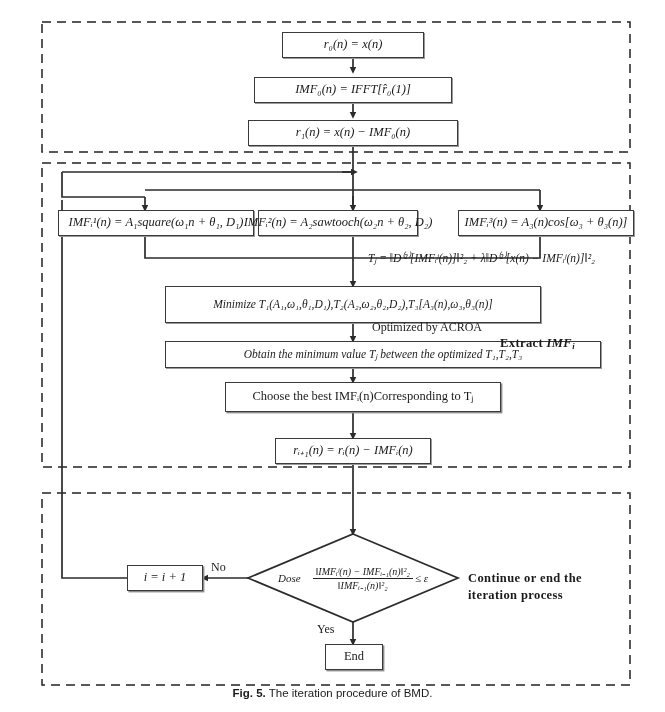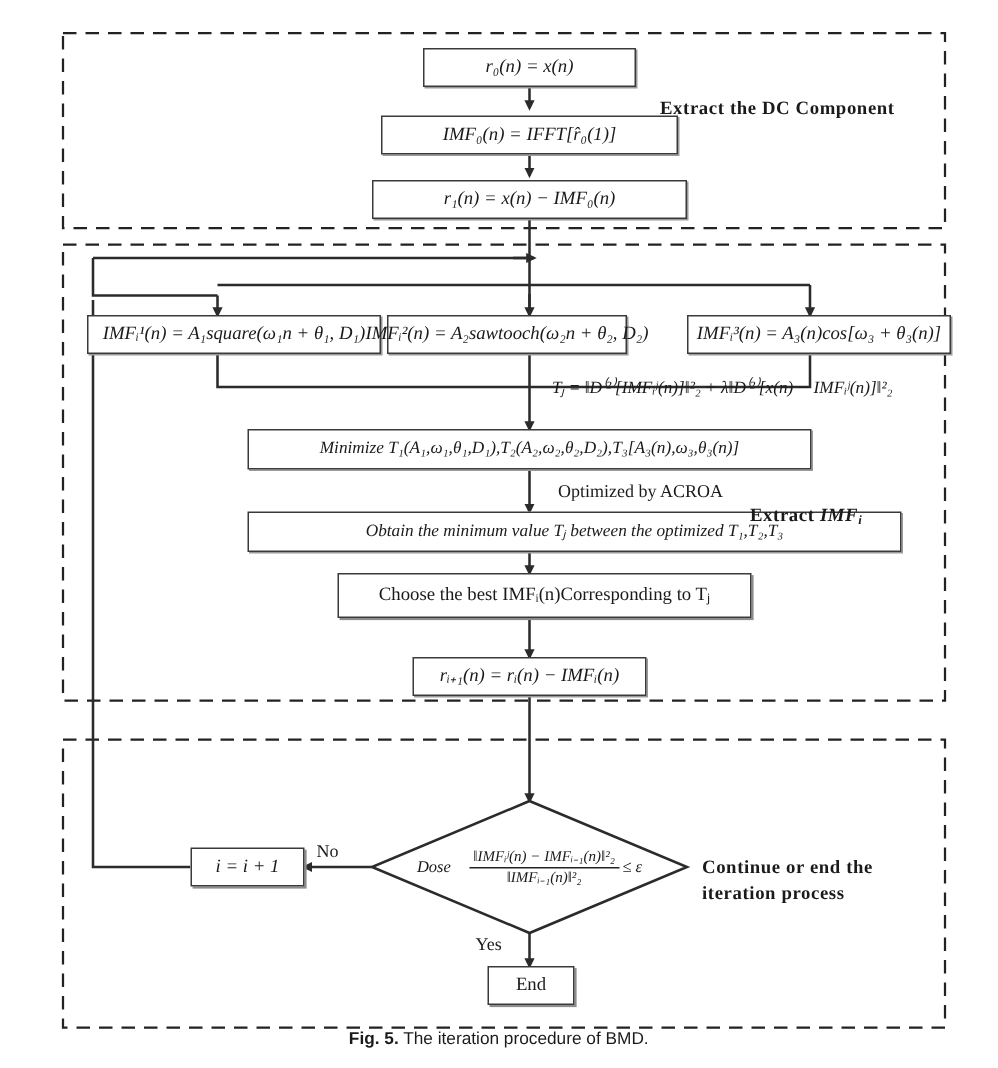--- a/index.html
+++ b/index.html
@@ -118,37 +118,36 @@
   </div>
 
   <div class="box thin" style="left:254px;top:77px;width:198px;height:26px;">
     <span class="eq">IMF₀(n) = IFFT[r̂₀(1)]</span>
   </div>
 
   <div class="box thin" style="left:248px;top:120px;width:210px;height:26px;">
     <span class="eq">r₁(n) = x(n) − IMF₀(n)</span>
   </div>
 
-  <div class="sec-label" style="left:440px;top:64px;">Extract the DC Component</div>
 
   <div class="box thin" style="left:58px;top:210px;width:196px;height:26px;">
     <span class="eq">IMFᵢ¹(n) = A₁square(ω₁n + θ₁, D₁)</span>
   </div>
 
   <div class="box thin" style="left:258px;top:210px;width:160px;height:26px;">
     <span class="eq">IMFᵢ²(n) = A₂sawtooch(ω₂n + θ₂, D₂)</span>
   </div>
 
   <div class="box thin" style="left:458px;top:210px;width:176px;height:26px;">
     <span class="eq">IMFᵢ³(n) = A₃(n)cos[ω₃ + θ₃(n)]</span>
   </div>
 
   <div class="free ital" style="left:368px;top:250px;font-size:11.5px;">Tⱼ = ‖D⁽²⁾[IMFᵢʲ(n)]‖²₂ + λ‖D⁽²⁾[x(n) − IMFᵢʲ(n)]‖²₂</div>
 
-  <div class="box thin" style="left:165px;top:286px;width:376px;height:27px;">
+  <div class="box thin" style="left:165px;top:286px;width:376px;height:37px;">
     <span class="eq" style="font-size:11.5px;">Minimize  T₁(A₁,ω₁,θ₁,D₁),T₂(A₂,ω₂,θ₂,D₂),T₃[A₃(n),ω₃,θ₃(n)]</span>
   </div>
 
   <div class="free" style="left:372px;top:320px;">Optimized by ACROA</div>
 
   <div class="box thin" style="left:165px;top:341px;width:436px;height:27px;">
     <span class="eq" style="font-size:11.5px;">Obtain the minimum value Tⱼ between the optimized T₁,T₂,T₃</span>
   </div>
 
   <div class="box" style="left:225px;top:382px;width:276px;height:30px;">

